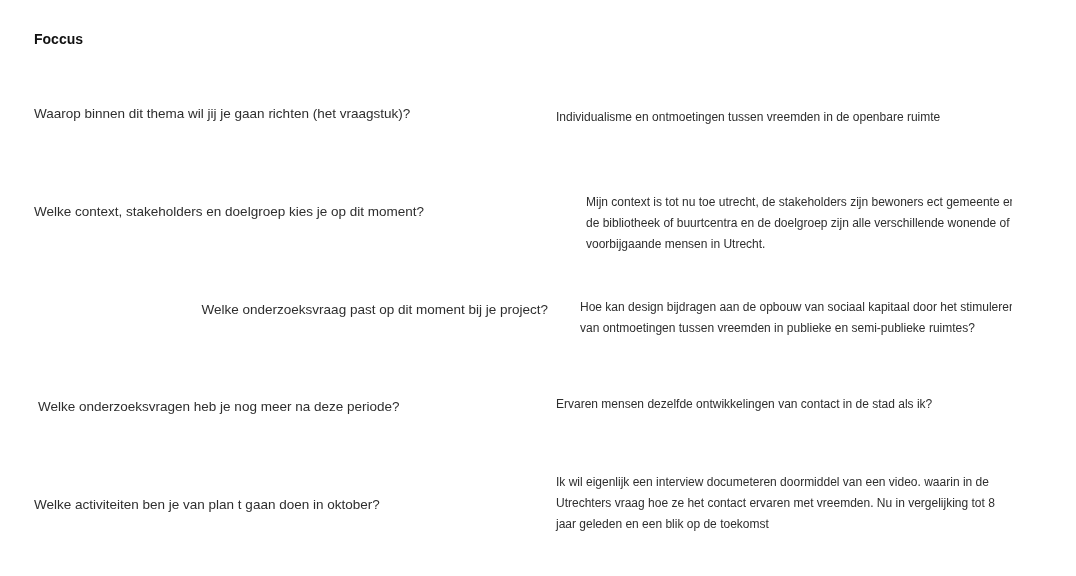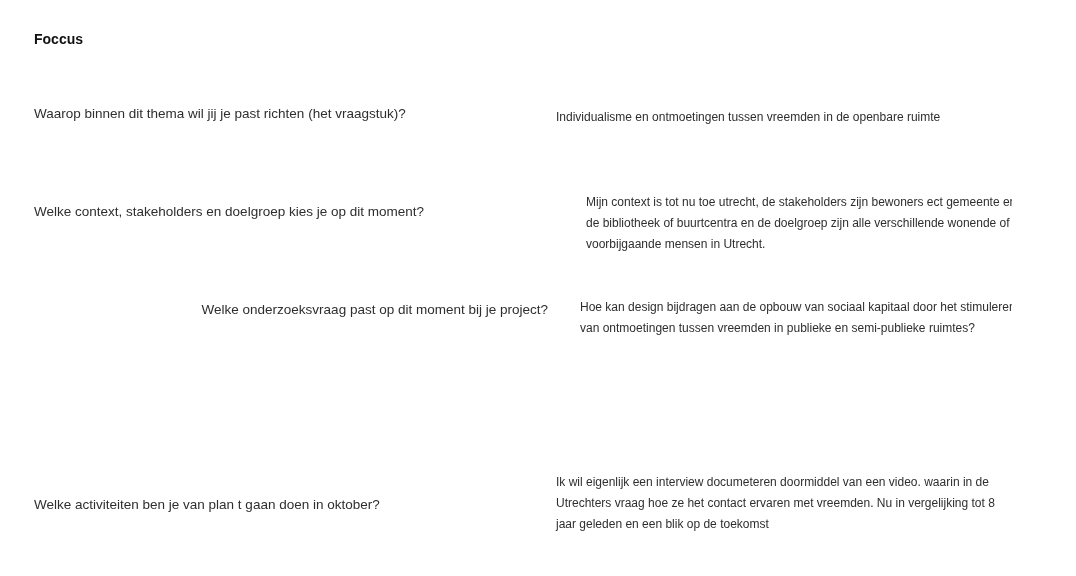--- a/index.html
+++ b/index.html
@@ -55,26 +55,28 @@
   .q5 { top: 494px; }
   .a5 { top: 472px; }
 </style>
 </head>
 <body>
 
 <div class="page">
 
   <div class="doc-title">Foccus</div>
 
-  <div class="question q1">Waarop binnen dit thema wil jij je past richten (het vraagstuk)?</div>
+  <div class="question q1">Waarop binnen dit thema wil jij je gaan richten (het vraagstuk)?</div>
   <div class="answer a1">Individualisme en ontmoetingen tussen vreemden in de openbare ruimte</div>
 
   <div class="question q2">Welke context, stakeholders en doelgroep kies je op dit moment?</div>
   <div class="answer a2">Mijn context is tot nu toe utrecht, de stakeholders zijn bewoners ect gemeente en bv de bibliotheek of buurtcentra en de doelgroep zijn alle verschillende wonende of voorbijgaande mensen in Utrecht.</div>
 
   <div class="question indented q3">Welke onderzoeksvraag past op dit moment bij je project?</div>
   <div class="answer a3">Hoe kan design bijdragen aan de opbouw van sociaal kapitaal door het stimuleren van ontmoetingen tussen vreemden in publieke en semi-publieke ruimtes?</div>
 
+  <div class="question indented q4">Welke onderzoeksvragen heb je nog meer na deze periode?</div>
+  <div class="answer a4">Ervaren mensen dezelfde ontwikkelingen van contact in de stad als ik?</div>
 
   <div class="question q5">Welke activiteiten ben je van plan t gaan doen in oktober?</div>
   <div class="answer a5">Ik wil eigenlijk een interview documeteren doormiddel van een video. waarin in de Utrechters vraag hoe ze het contact ervaren met vreemden. Nu in vergelijking tot 8 jaar geleden en een blik op de toekomst</div>
 
 </div>
 
 </body></html>

